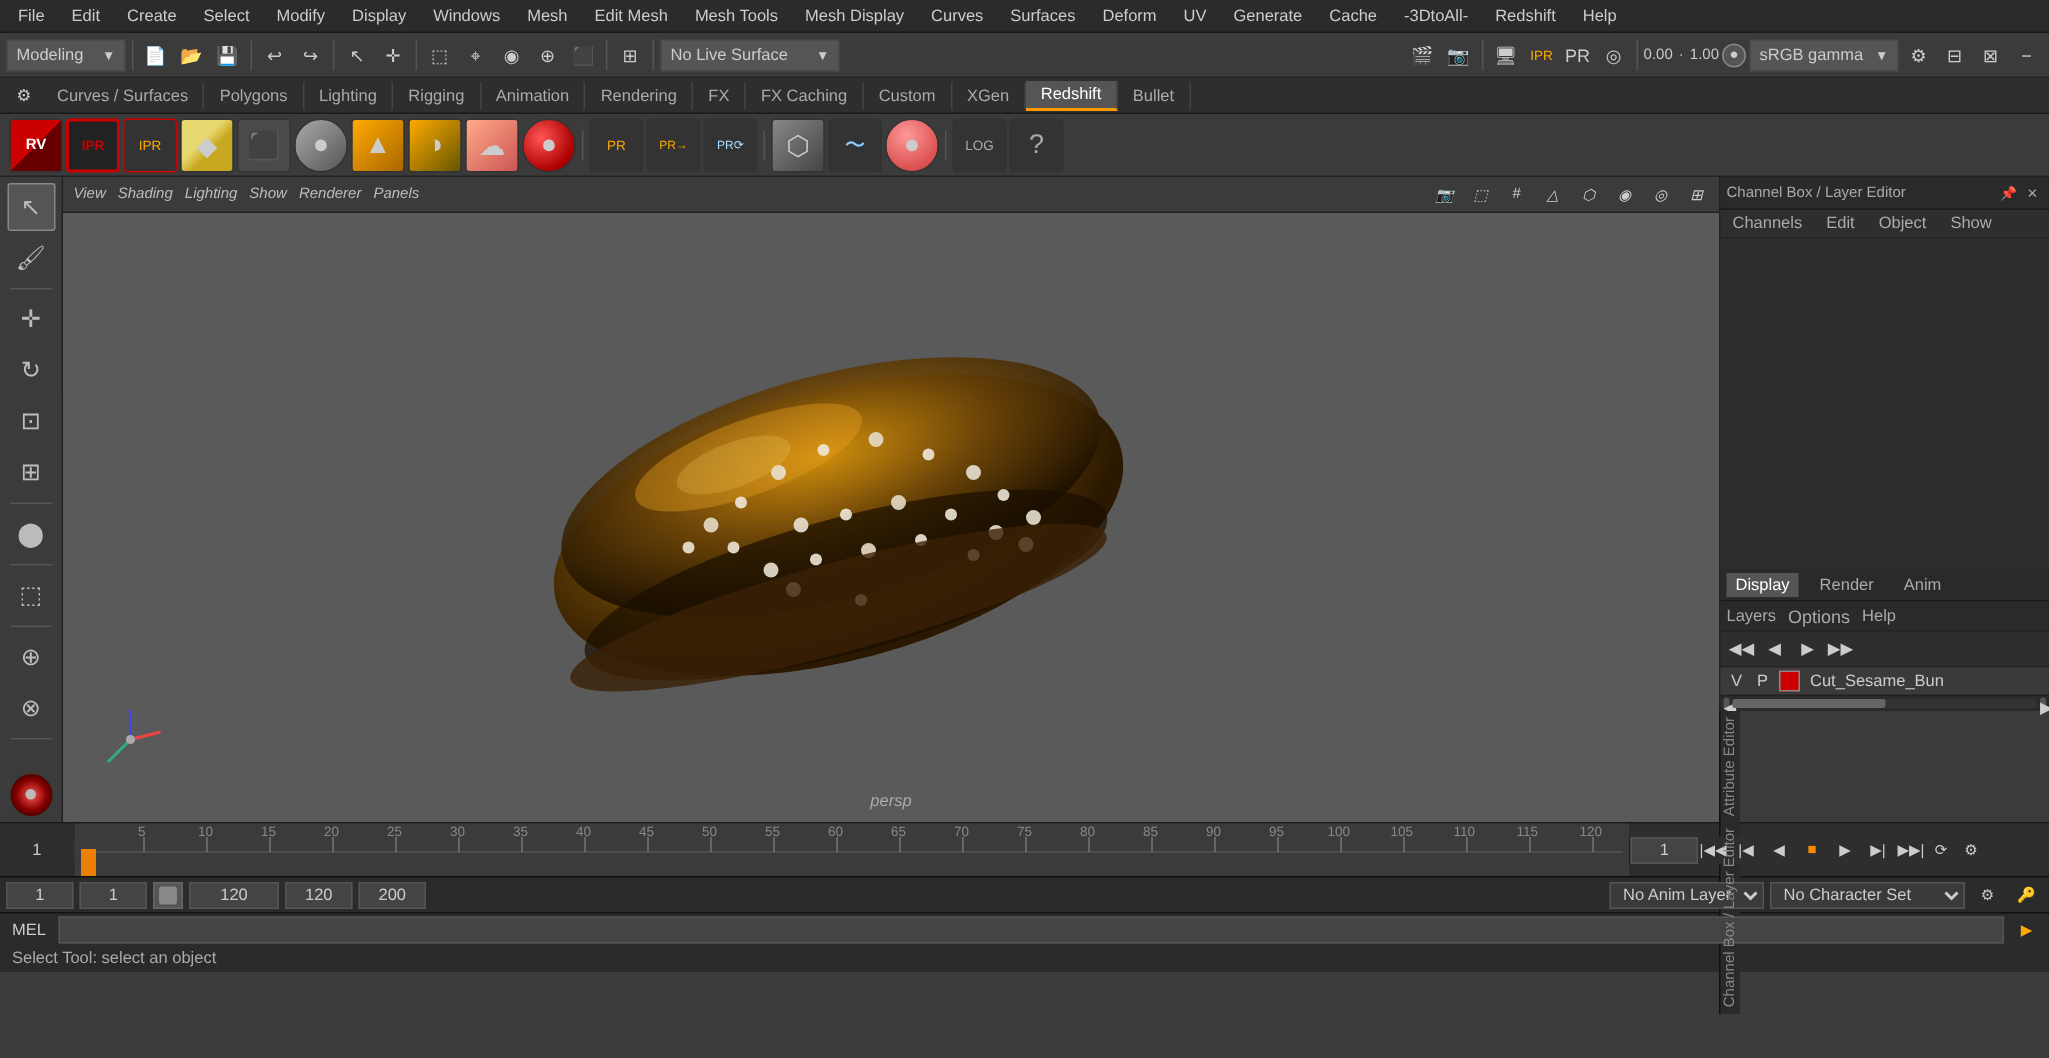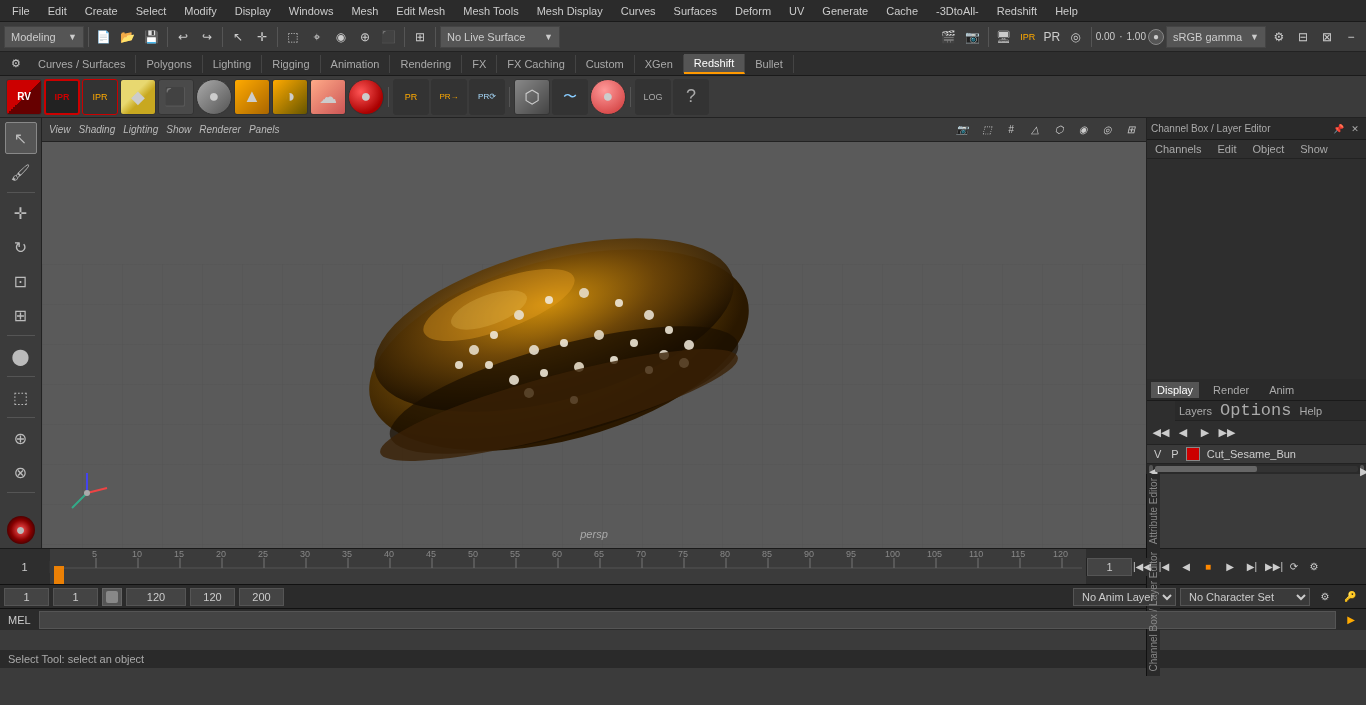--- a/index.html
+++ b/index.html
@@ -68,21 +68,21 @@
     #status-text { font-size: 11px; color: #aaa; }
 
     
     #frame-controls { display: flex; align-items: center; height: 24px; background: #2b2b2b; border-top: 1px solid #111; padding: 0 4px; gap: 4px; }
     .frame-input { width: 45px; height: 18px; background: #444; border: 1px solid #555; color: #ccc; font-size: 11px; text-align: center; }
     .frame-input-wide { width: 60px; height: 18px; background: #444; border: 1px solid #555; color: #ccc; font-size: 11px; text-align: center; }
     .anim-layer-select { background: #3a3a3a; border: 1px solid #555; color: #ccc; font-size: 11px; height: 18px; padding: 0 4px; }
     #mel-bar { height: 22px; display: flex; align-items: center; background: #2b2b2b; border-top: 1px solid #111; padding: 0 4px; gap: 4px; }
     .mel-label { font-size: 11px; color: #ccc; padding: 0 4px; }
     #mel-input { flex: 1; height: 18px; background: #444; border: 1px solid #555; color: #ccc; font-size: 11px; padding: 0 4px; }
-    #help-line { height: 18px; display: flex; align-items: center; background: #2a2a2a; padding: 0 8px; margin-top: 20px; }
+    #help-line { height: 18px; display: flex; align-items: center; background: #2a2a2a; padding: 0 8px; }
 
     .vt-btn { font-size: 10px; color: #bbb; padding: 0 3px; cursor: pointer; }
     
     
     #attr-sidebar { width: 14px; background: #2a2a2a; border-left: 1px solid #111; display: flex; flex-direction: column; align-items: center; justify-content: center; }
     .attr-label { writing-mode: vertical-rl; text-orientation: mixed; font-size: 10px; color: #888; transform: rotate(180deg); padding: 4px 2px; cursor: pointer; }
 
     #right-col { display: flex; flex-direction: column; }
   </style>
 </head>
@@ -358,23 +358,23 @@
       </div>
 
       <div id="channel-content" style="flex:1; min-height:220px;"></div>
 
       <div id="layer-editor-header">
         <div class="le-tab active">Display</div>
         <div class="le-tab">Render</div>
         <div class="le-tab">Anim</div>
       </div>
 
-      <div style="display:flex; align-items:center; height:20px; padding:0 4px; background:#2a2a2a; border-bottom:1px solid #222; gap:8px;margin-left:28px;">
+      <div style="display:flex; align-items:center; height:20px; padding:0 4px; background:#2a2a2a; border-bottom:1px solid #222; gap:8px;">
         <span style="font-size:11px; color:#aaa; cursor:pointer;">Layers</span>
-        <span style="font-size:17px; color:#aaa; cursor:pointer;font-family:Liberation Mono, monospace;">Options</span>
+        <span style="font-size:12px; color:#aaa; cursor:pointer;">Options</span>
         <span style="font-size:11px; color:#aaa; cursor:pointer;">Help</span>
       </div>
 
       <div id="layer-icons">
         <div class="l-icon">◀◀</div>
         <div class="l-icon">◀</div>
         <div class="l-icon">▶</div>
         <div class="l-icon">▶▶</div>
       </div>
 

